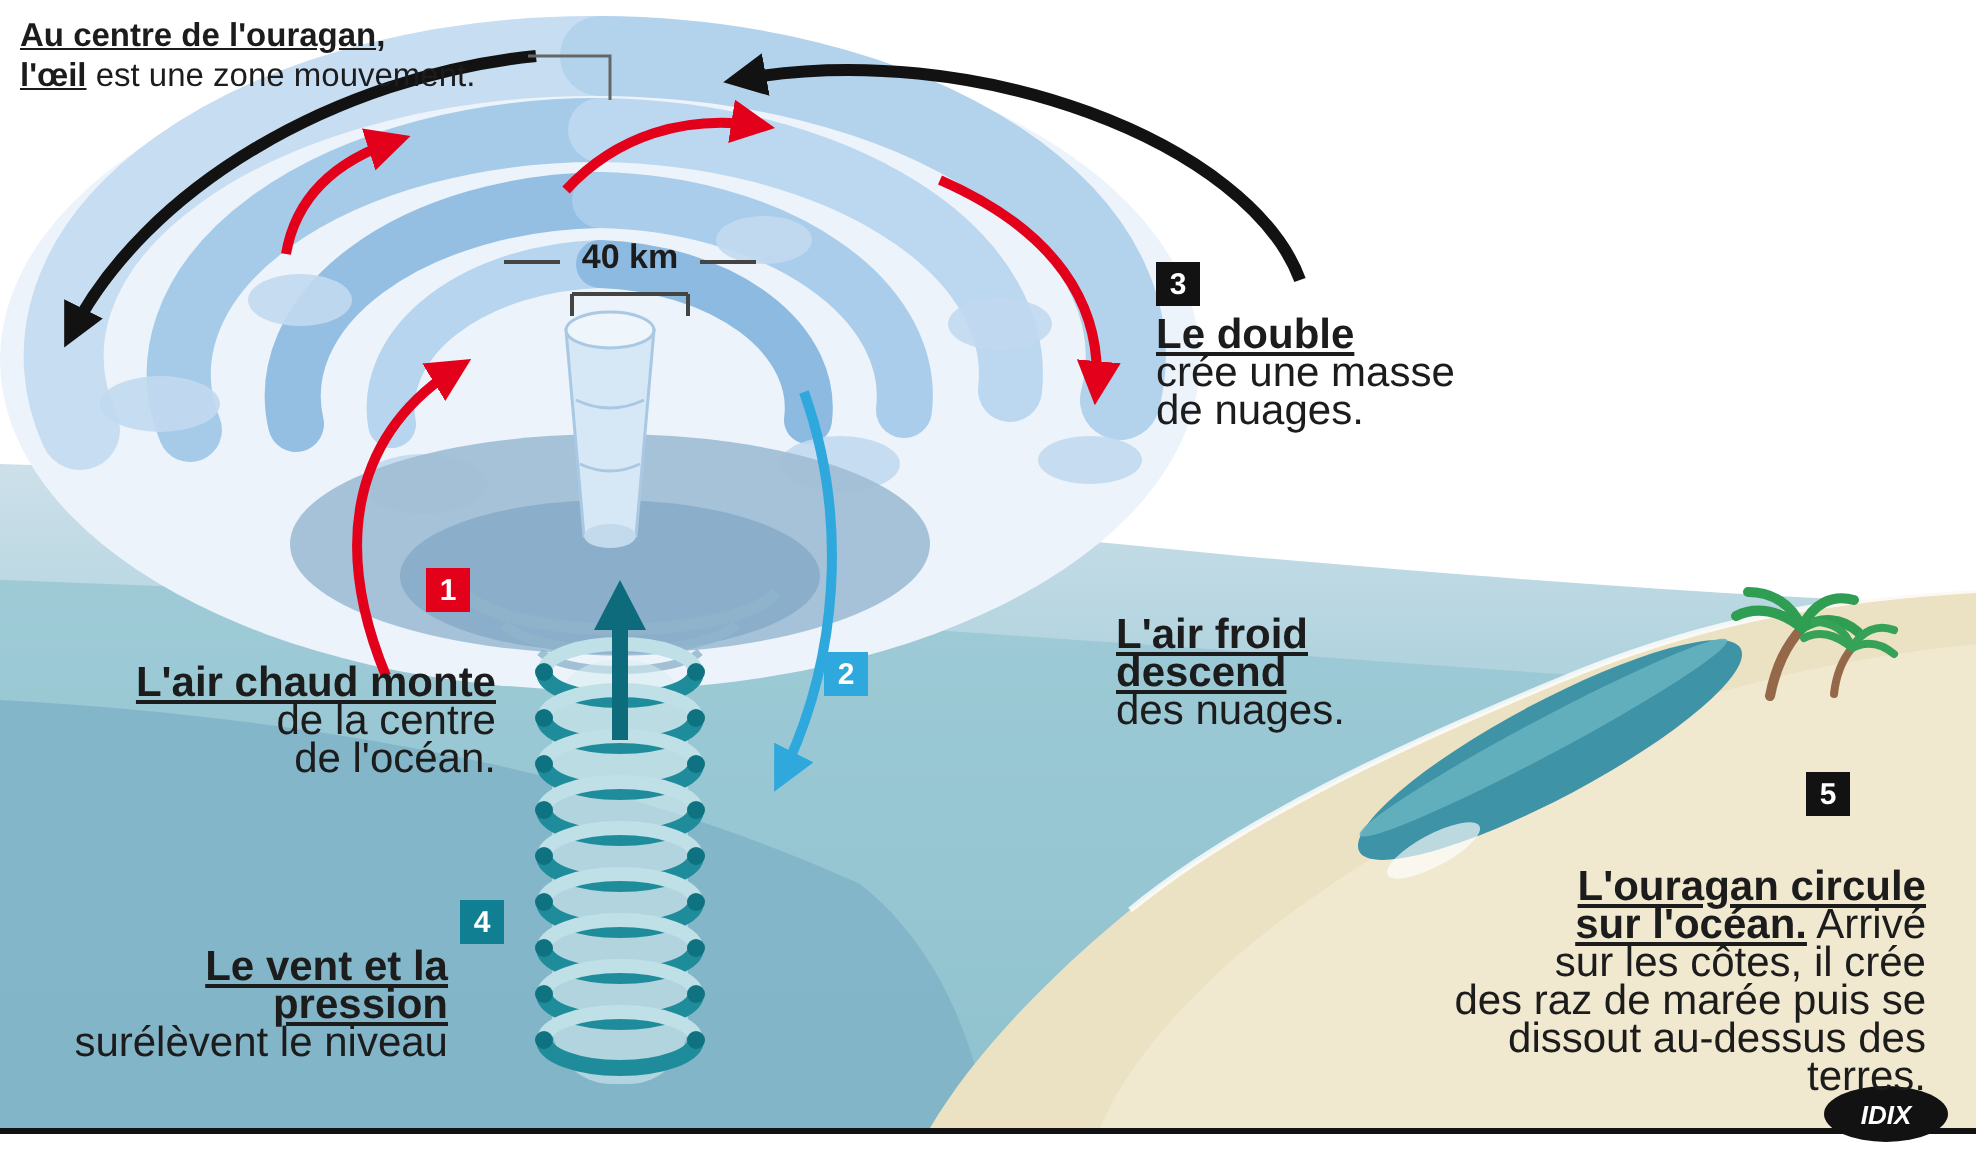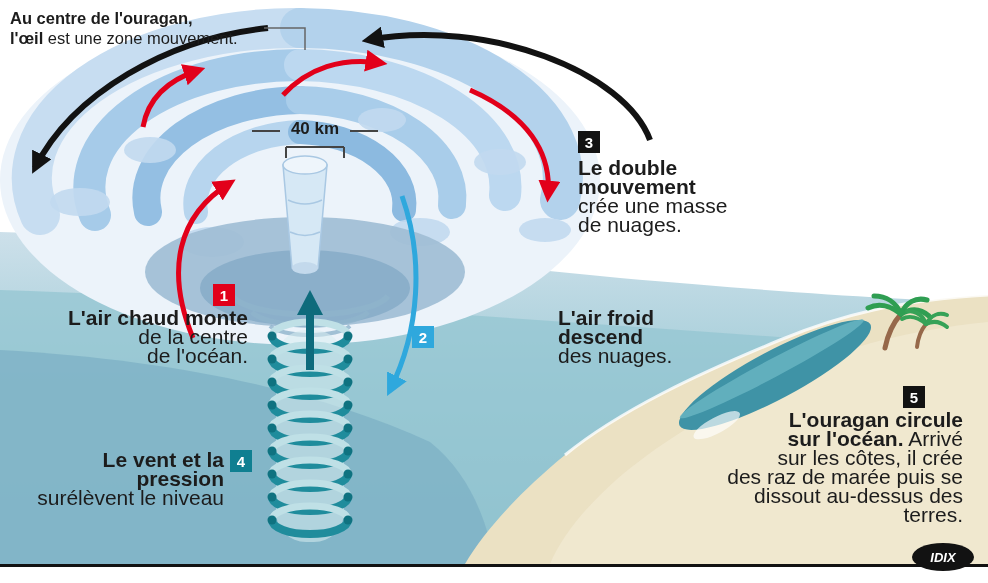--- a/index.html
+++ b/index.html
@@ -2,22 +2,22 @@
 <html><head>
 <meta charset="utf-8">
 <style>
   html,body { margin:0; padding:0; background:#ffffff; }
   .stage {
     position:relative; width:988px; height:583px; background:#ffffff;
     font-family:"Liberation Sans", sans-serif; color:#1c1c1c; overflow:hidden;
   }
   .stage svg.scene { position:absolute; left:0; top:0; }
   .txt { position:absolute; font-size:21px; line-height:19px; }
-  .txt.right { text-align:right; }
-  .b { font-weight:700; }
+  .txt.right { text-align:right;margin-top:24px; }
+  .b { font-weight:700;text-decoration:underline; }
   .title { position:absolute; left:10px; top:8px; width:280px; font-size:16.5px; line-height:20px; }
   .scale-label { position:absolute; left:282px; top:119px; width:66px; text-align:center; font-weight:700; font-size:17px; }
   .badge {
     position:absolute; width:22px; height:22px; display:flex; align-items:center; justify-content:center;
     color:#ffffff; font-weight:700; font-size:15px;
   }
   .badge-red   { background:#e2001a; }
   .badge-blue  { background:#2fa8dd; }
   .badge-black { background:#121212; }
   .badge-teal  { background:#0f7f91; }
@@ -209,21 +209,20 @@
   <div class="badge badge-blue" style="left:412px;top:326px">2</div>
   <div class="txt" style="left:558px;top:308px;width:150px">
     <div class="b">L'air froid</div>
     <div class="b">descend</div>
     <div>des nuages.</div>
   </div>
 
   <div class="badge badge-black" style="left:578px;top:131px">3</div>
   <div class="txt" style="left:578px;top:158px;width:160px">
     <div class="b">Le double</div>
-    <div class="b">mouvement</div>
     <div>crée une masse</div>
     <div>de nuages.</div>
   </div>
 
   <div class="badge badge-teal" style="left:230px;top:450px">4</div>
   <div class="txt right" style="left:28px;top:450px;width:196px">
     <div class="b">Le vent et la pression</div>
     <div>surélèvent le niveau</div>
   </div>
 

